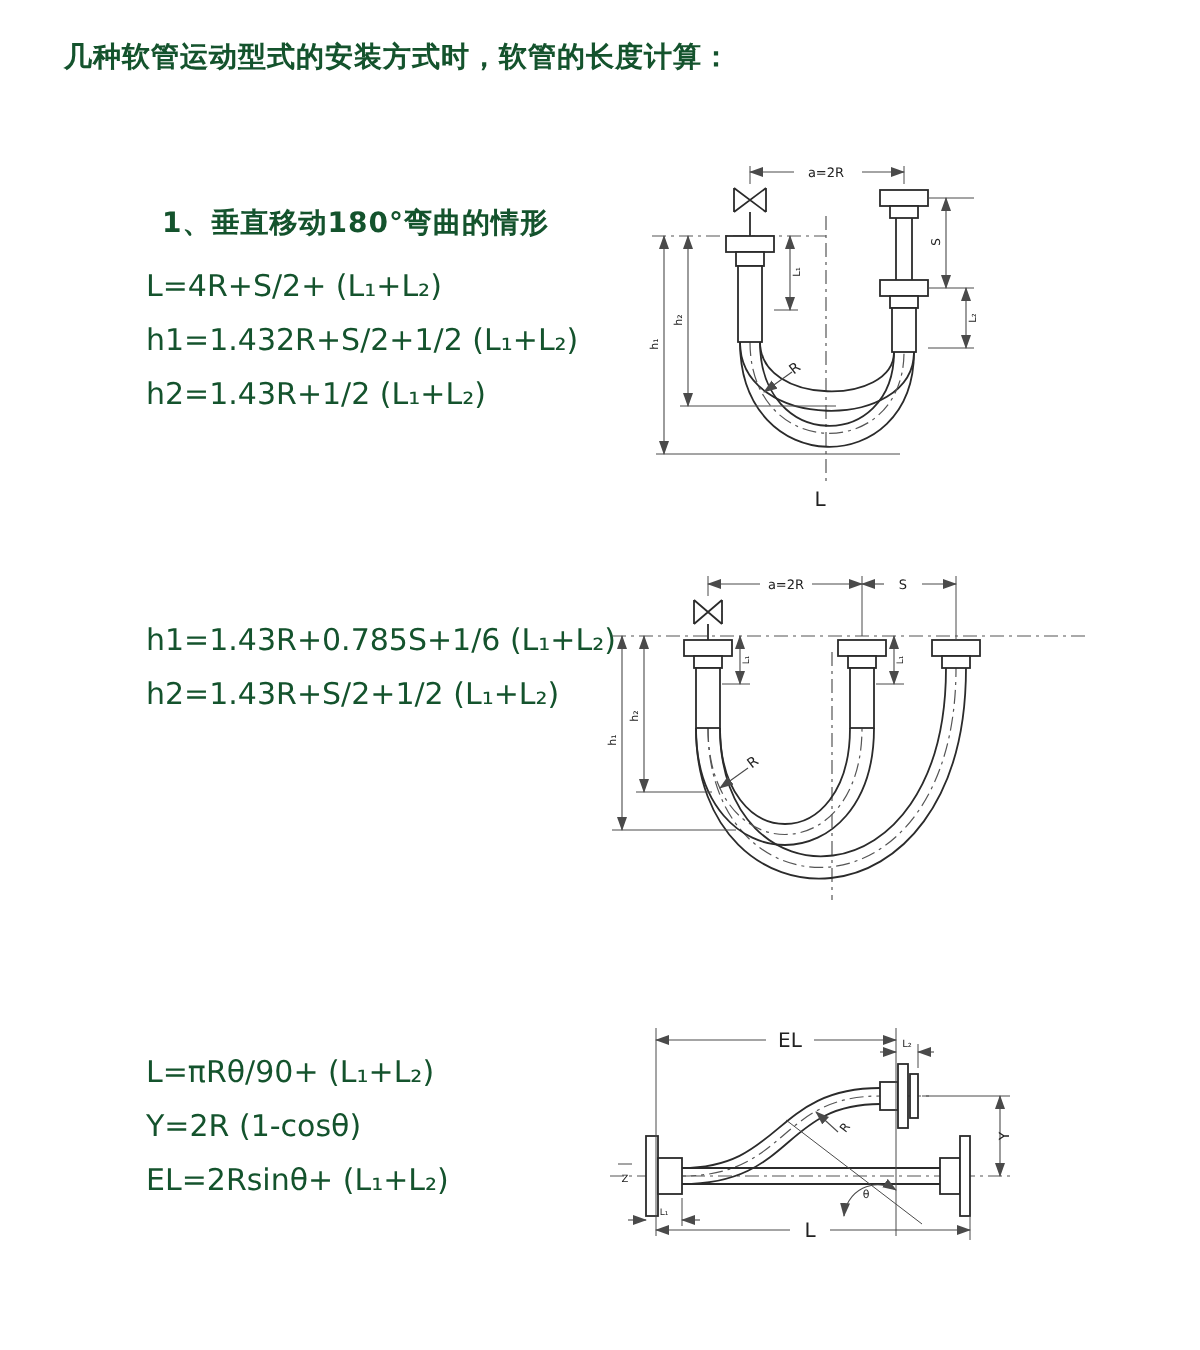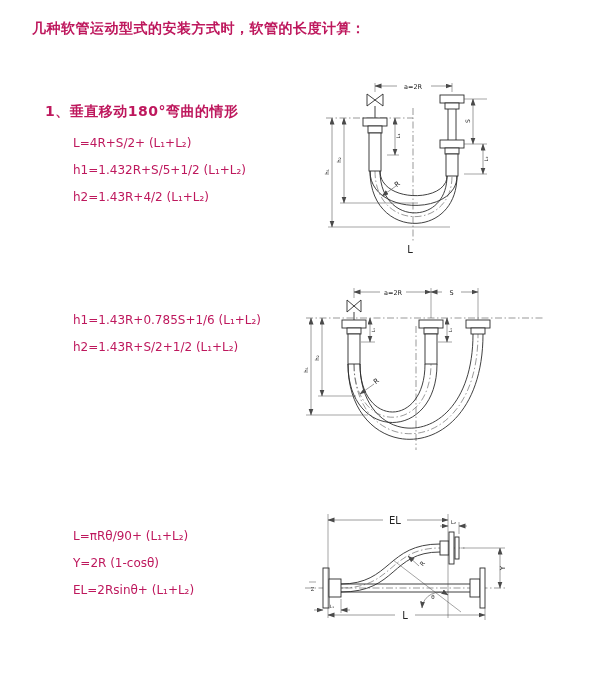--- a/index.html
+++ b/index.html
@@ -1,30 +1,30 @@
 <!DOCTYPE html>
 <html><head>
 <meta charset="utf-8">
 <style>
   html,body{margin:0;padding:0;background:#e8e8e8;}
   .page{
     position:relative;width:600px;height:675px;background:#ffffff;
-    font-family:"DejaVu Sans",sans-serif;color:#be185d;overflow:hidden;
+    font-family:"DejaVu Sans",sans-serif;color:#14532d;overflow:hidden;
     margin:0 auto;
   }
   .title{
     position:absolute;left:32px;top:20px;
     font-size:14px;font-weight:bold;letter-spacing:0.5px;
   }
   .section{position:absolute;left:45px;}
   .sec1{top:103px;}
   .sec2{top:298px;}
   .sec3{top:514px;}
-  .heading{font-size:14px;font-weight:bold;letter-spacing:0.5px;white-space:nowrap;}
-  .formulas{margin:9px 0 0 28px;font-size:12px;line-height:27px;white-space:nowrap;}
+  .heading{font-size:14px;font-weight:bold;letter-spacing:0.5px;white-space:nowrap;margin-left:36px;}
+  .formulas{margin:9px 0 0 28px;font-size:15px;line-height:27px;white-space:nowrap;}
   svg.diag{position:absolute;}
   .d1{left:300px;top:70px;}
   .d2{left:298px;top:278px;}
   .d3{left:295px;top:500px;}
   
   .pipe{fill:#ffffff;stroke:#2b2b2b;stroke-width:0.9;}
   .wall{fill:none;stroke:#2b2b2b;stroke-width:0.9;}
   .cl{fill:none;stroke:#555;stroke-width:0.6;stroke-dasharray:7 2.5 1.5 2.5;}
   .dim{fill:none;stroke:#4a4a4a;stroke-width:0.55;}
   .ext{fill:none;stroke:#4a4a4a;stroke-width:0.5;}
@@ -34,22 +34,22 @@
 <body>
 
 <div class="page">
 
   <div class="title">几种软管运动型式的安装方式时，软管的长度计算：</div>
 
   <div class="section sec1">
     <div class="heading">1、垂直移动180°弯曲的情形</div>
     <div class="formulas">
       <div>L=4R+S/2+ (L₁+L₂)</div>
-      <div>h1=1.432R+S/5+1/2 (L₁+L₂)</div>
-      <div>h2=1.43R+4/2 (L₁+L₂)</div>
+      <div>h1=1.432R+S/2+1/2 (L₁+L₂)</div>
+      <div>h2=1.43R+1/2 (L₁+L₂)</div>
     </div>
   </div>
 
   <div class="section sec2">
     <div class="formulas">
       <div>h1=1.43R+0.785S+1/6 (L₁+L₂)</div>
       <div>h2=1.43R+S/2+1/2 (L₁+L₂)</div>
     </div>
   </div>
 

